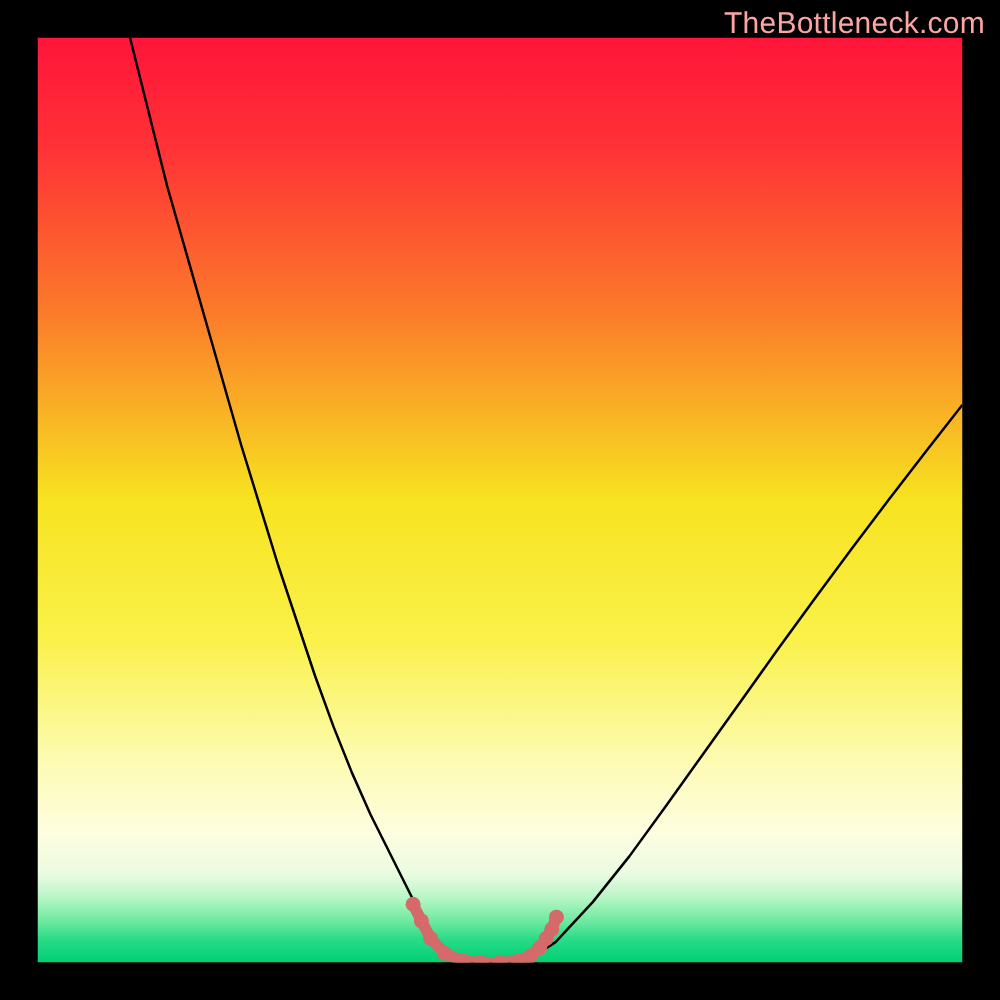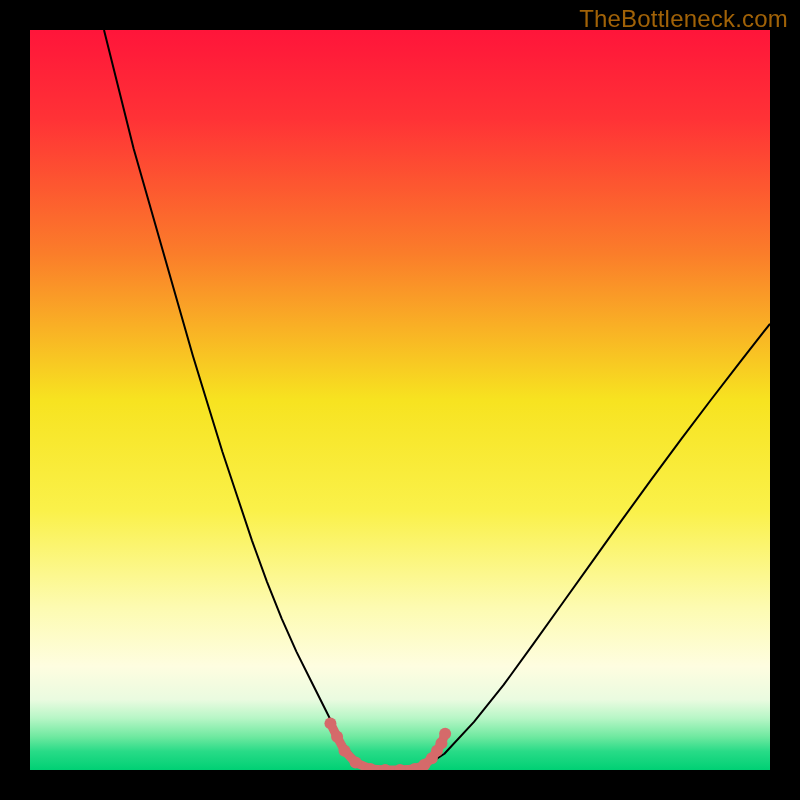--- a/index.html
+++ b/index.html
@@ -23,21 +23,21 @@
     position: absolute;
     left: 30px;
     top: 30px;
     width: 740px;
     height: 740px;
   }
   .watermark {
     position: absolute;
     top: 5px;
     right: 12px;
-    color: #a16207;
+    color: #fca5a5;
     font-size: 24px;
     font-weight: 400;
     letter-spacing: 0.2px;
   }
   svg {
     display: block;
   }
 </style>
 </head>
 <body>

